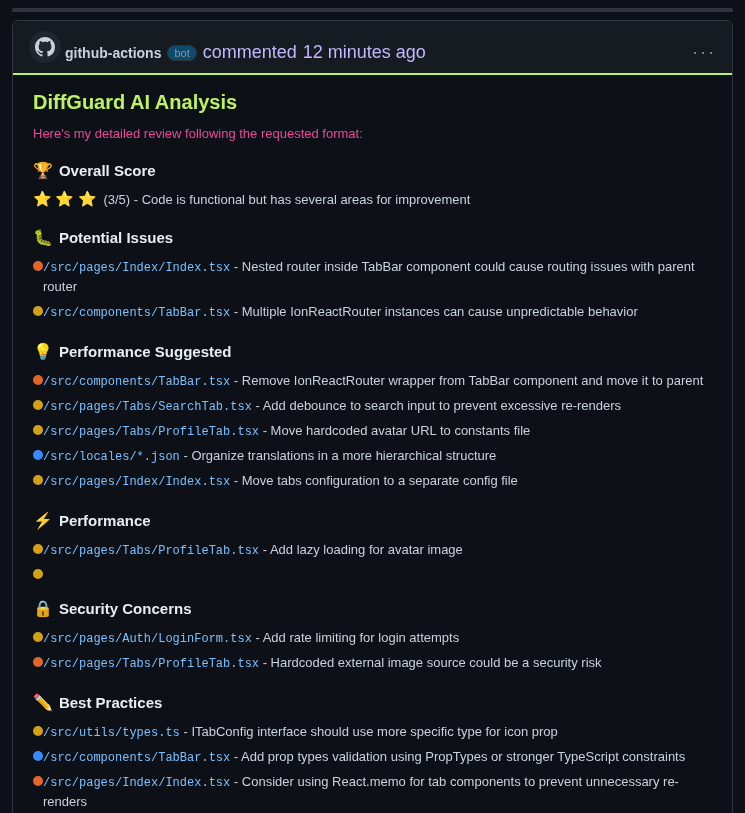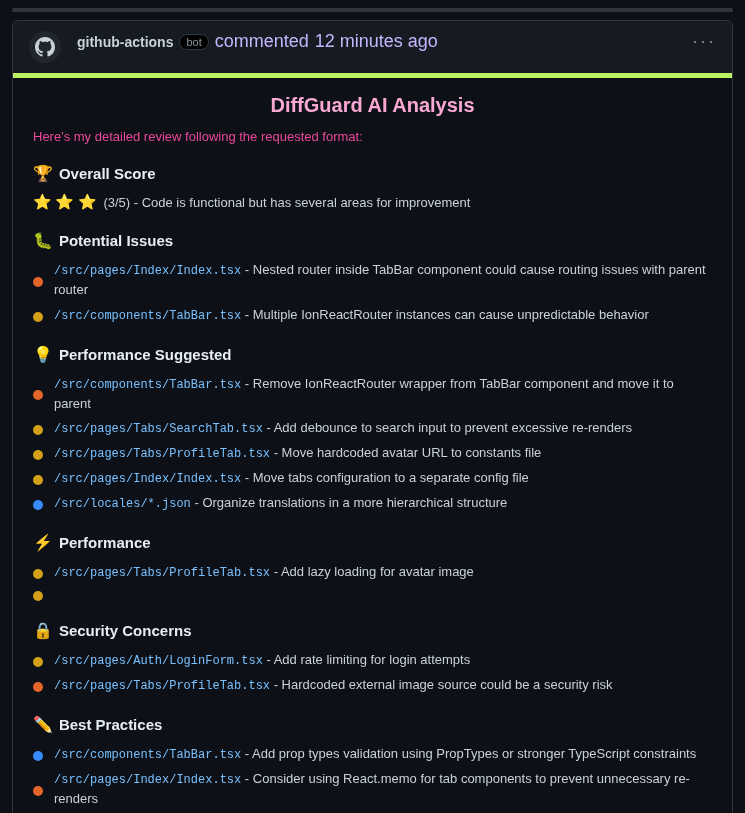--- a/index.html
+++ b/index.html
@@ -12,26 +12,26 @@
       min-height: 813px;
     }
     .comment-wrapper {
       background: #0d1117;
       border: 1px solid #30363d;
       border-radius: 6px;
       margin: 8px 12px;
     }
     .comment-header {
       background: #161b22;
-      border-bottom: 5px solid #bef264;
+      border-bottom: 2px solid #bef264;
       border-radius: 6px 6px 0 0;
       padding: 10px 16px;
       display: flex;
-      align-items: flex-start;
-      gap: 16px;
+      align-items: flex-end;
+      gap: 4px;
     }
     .avatar {
       width: 32px;
       height: 32px;
       border-radius: 50%;
       background: #21262d;
       display: flex;
       align-items: center;
       justify-content: center;
       flex-shrink: 0;
@@ -46,46 +46,45 @@
       align-items: center;
       gap: 6px;
       flex: 1;
     }
     .username {
       color: #c9d1d9;
       font-weight: 600;
       font-size: 14px;
     }
     .badge {
-      background: #000000;
+      background: #0c4a6e;
       border: 1px solid #30363d;
       color: #8b949e;
       font-size: 11px;
       padding: 1px 6px;
       border-radius: 20px;
     }
     .timestamp {
       color: #c4b5fd;
       font-size: 18px;
     }
     .header-actions {
       color: #8b949e;
       font-size: 18px;
       letter-spacing: 2px;
       cursor: pointer;
     }
     .comment-body {
       padding: 16px 20px 20px 20px;
     }
     .main-title {
-      color: #f9a8d4;
+      color: #bef264;
       font-size: 20px;
       font-weight: 600;
       margin-bottom: 12px;
-      text-align: center;
     }
     .intro-text {
       color: #ec4899;
       font-size: 13px;
       margin-bottom: 20px;
     }
     .section {
       margin-bottom: 20px;
     }
     .section-title {
@@ -108,22 +107,22 @@
       font-size: 13px;
       color: #c9d1d9;
     }
     .stars { color: #f0a500; font-size: 15px; }
     .item-list {
       list-style: none;
       padding: 0;
     }
     .item-list li {
       display: flex;
-      align-items: center;
-      gap: 11px;
+      align-items: flex-start;
+      gap: 0;
       margin-bottom: 5px;
       font-size: 13px;
       line-height: 1.5;
     }
     .dot {
       width: 10px;
       height: 10px;
       border-radius: 50%;
       flex-shrink: 0;
       margin-top: 4px;
@@ -213,27 +212,27 @@
         </li>
         <li>
           <span class="dot dot-yellow"></span>
           <span><span class="file-path">/src/pages/Tabs/SearchTab.tsx</span><span class="item-desc"> - Add debounce to search input to prevent excessive re-renders</span></span>
         </li>
         <li>
           <span class="dot dot-yellow"></span>
           <span><span class="file-path">/src/pages/Tabs/ProfileTab.tsx</span><span class="item-desc"> - Move hardcoded avatar URL to constants file</span></span>
         </li>
         <li>
-          <span class="dot dot-yellow"></span>
-          <span><span class="file-path">/src/pages/Index/Index.tsx</span><span class="item-desc"> - Move tabs configuration to a separate config file</span></span>
-        </li>
-        <li>
           <span class="dot dot-blue"></span>
           <span><span class="file-path">/src/locales/*.json</span><span class="item-desc"> - Organize translations in a more hierarchical structure</span></span>
         </li>
+        <li>
+          <span class="dot dot-yellow"></span>
+          <span><span class="file-path">/src/pages/Index/Index.tsx</span><span class="item-desc"> - Move tabs configuration to a separate config file</span></span>
+        </li>
       </ul>
     </div>
 
     <div class="section">
       <div class="section-title">
         <span class="section-icon">⚡</span>
         <span>Performance</span>
       </div>
       <ul class="item-list">
         <li>
@@ -263,20 +262,24 @@
       </ul>
     </div>
 
     <div class="section">
       <div class="section-title">
         <span class="section-icon">✏️</span>
         <span>Best Practices</span>
       </div>
       <ul class="item-list">
         <li>
+          <span class="dot dot-yellow"></span>
+          <span><span class="file-path">/src/utils/types.ts</span><span class="item-desc"> - ITabConfig interface should use more specific type for icon prop</span></span>
+        </li>
+        <li>
           <span class="dot dot-blue"></span>
           <span><span class="file-path">/src/components/TabBar.tsx</span><span class="item-desc"> - Add prop types validation using PropTypes or stronger TypeScript constraints</span></span>
         </li>
         <li>
           <span class="dot dot-orange"></span>
           <span><span class="file-path">/src/pages/Index/Index.tsx</span><span class="item-desc"> - Consider using React.memo for tab components to prevent unnecessary re-renders</span></span>
         </li>
 
       </ul>
     </div>

